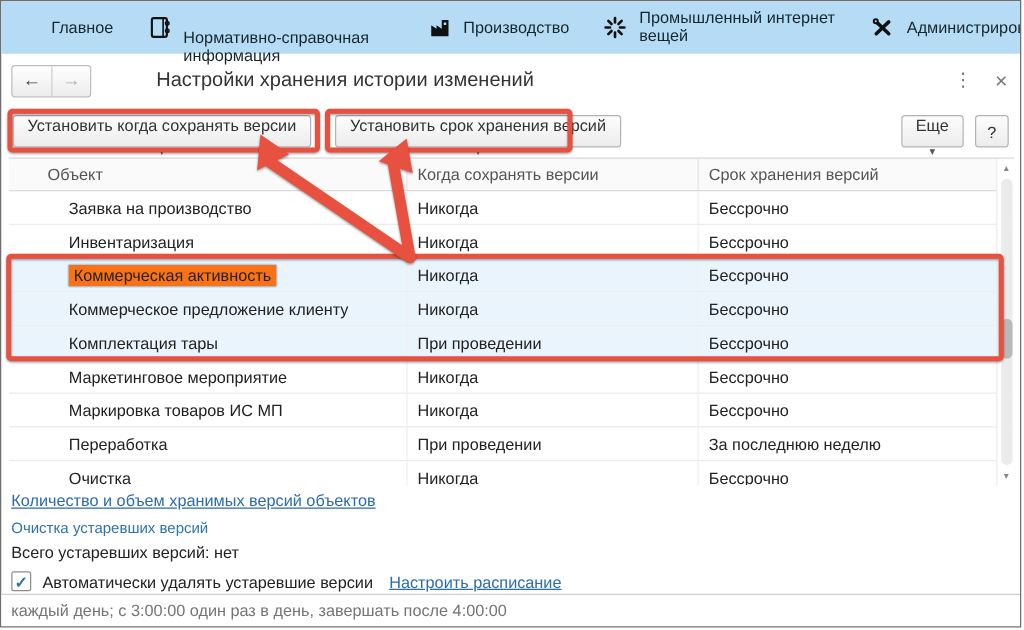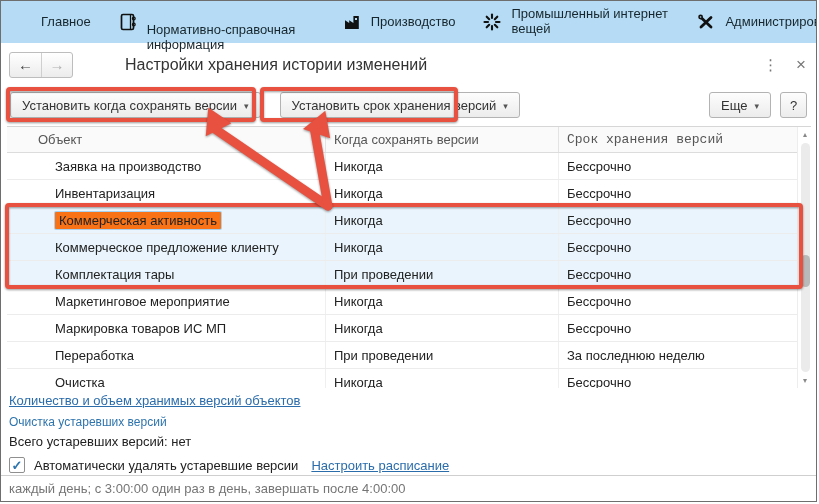--- a/index.html
+++ b/index.html
@@ -24,30 +24,30 @@
   .navbtn + .navbtn { border-left:1px solid #cfcfcf; }
   .navbtn.disabled { color:#b0b0b0; }
   .page-title { margin-left:52px; font-size:16px; color:#333; }
   .title-actions { margin-left:auto; display:flex; align-items:center; gap:18px; color:#777; }
   .kebab { font-size:15px; letter-spacing:0; cursor:pointer; line-height:1; }
   .close { font-size:17px; cursor:pointer; line-height:1; }
 
   
   .cmdrow { height:38px; display:flex; align-items:center; padding:0 9px; }
   .cbtn { height:26px; padding:0 11px; background:linear-gradient(#fdfdfd,#ececec); border:1px solid #b3b3b3; border-radius:3px;
-          font-size:13px; color:#333; display:inline-flex; align-items:center; gap:7px; cursor:pointer; white-space:nowrap; }
+          font-size:13px; color:#333; display:inline-flex; align-items:center; gap:7px; cursor:pointer; white-space:nowrap;flex-direction:column; }
   .cbtn .caret { font-size:9px; color:#555; line-height:1; padding-top:2px; }
   .gap { width:19px; } .spacer { flex:1; }
   .qbtn { width:27px; justify-content:center; padding:0; }
 
   
   .tbl { position:relative; margin:2px 5px 0 6px; border-top:1px solid #d6d6d6; height:262px; overflow:hidden; }
   .thead { display:flex; height:26px; align-items:center; background:#fafafa; border-bottom:1px solid #dcdcdc; color:#555; }
   .th { height:100%; display:flex; align-items:center; border-right:1px solid #e3e3e3; }
-  .th1 { width:319px; padding-left:31px; } .th2 { width:233px; padding-left:8px; } .th3 { flex:1; padding-left:8px; border-right:none;font-family:Liberation Mono, monospace; }
+  .th1 { width:319px; padding-left:31px; } .th2 { width:233px; padding-left:8px; } .th3 { flex:1; padding-left:8px; border-right:none; }
   .tbody { height:236px; overflow:hidden; }
   .trow { display:flex; height:27px; border-bottom:1px solid #ececec; cursor:default; }
   .trow.hl { background:#e9f4fc; }
   .cell { height:100%; display:flex; align-items:center; border-right:1px solid #efefef; }
   .c1 { width:319px; padding-left:48px; } .c2 { width:233px; padding-left:8px; } .c3 { flex:1; padding-left:8px; border-right:none; }
   .selcell { background:#f97316; box-shadow:0 0 0 1px #a9d0ec; padding:1px 4px; border-radius:1px; }
   .scrollbar { position:absolute; top:0; right:0; width:14px; height:100%; background:#fff; border-left:1px solid #ededed; }
   .sb-track { position:absolute; top:16px; bottom:16px; left:3px; width:9px; background:#ebebeb; border-radius:5px; }
   .sb-thumb { position:absolute; top:128px; left:3px; width:9px; height:32px; background:#b9b9b9; border-radius:5px; cursor:pointer; }
   .sb-arrow { position:absolute; left:0; width:14px; text-align:center; font-size:8px; color:#888; cursor:pointer; }

